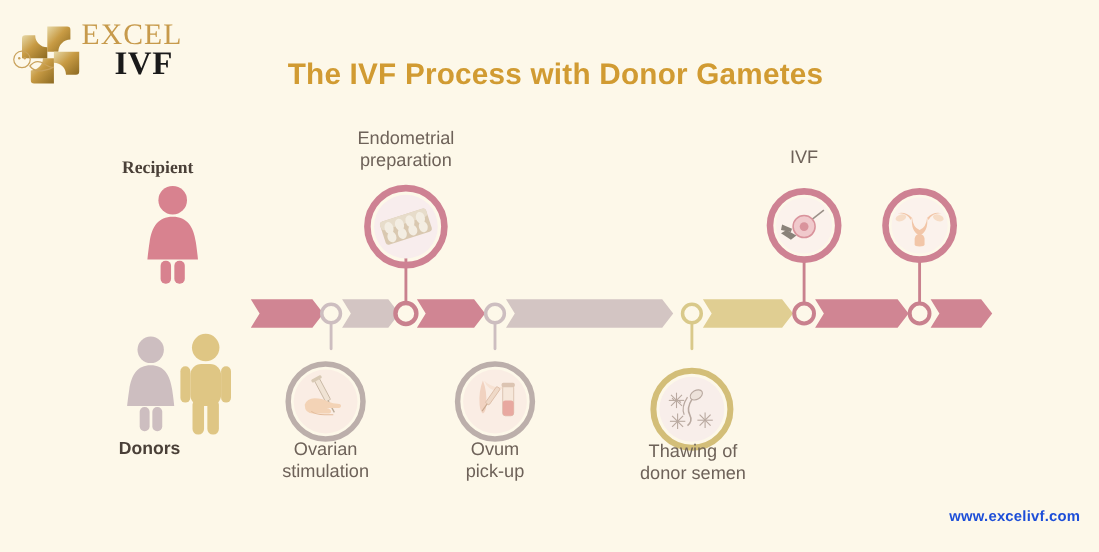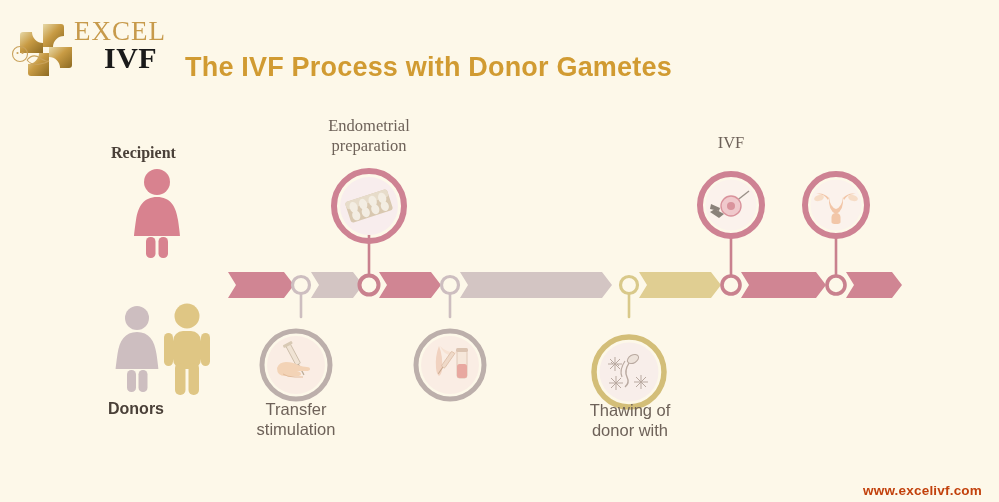--- a/index.html
+++ b/index.html
@@ -31,21 +31,21 @@
     font-family: "Liberation Serif", serif;
     font-size: 30px; font-weight: 700; letter-spacing: 0.5px;
     color: #1A1A1A;
     line-height: 1;
   }
   .logo-baby { position: absolute; left: -5px; top: 28px; width: 42px; height: 26px; }
 
   
   .title {
     position: absolute; left: 185px; top: 52px; width: 640px;
-    text-align: left;
+    text-align: center;
     font-size: 27px; font-weight: 700;
     color: #D19B32;
     letter-spacing: 0.2px;
   }
 
   
   .group-label {
     position: absolute;
     font-size: 16px; font-weight: 700;
     color: #4A4038;
@@ -63,27 +63,27 @@
   .node { position: absolute; }
 
   .node-caption {
     position: absolute;
     text-align: center;
     font-size: 16.5px;
     color: #6E6259;
     line-height: 1.22;
     white-space: pre-line;
   }
-  .caption-top { color: #6E6259; font-family: Liberation Serif, serif; }
+  .caption-top { color: #6E6259; }
 
   
   .footer {
-    position: absolute; right: 17px; bottom: 4px;
+    position: absolute; right: 17px; bottom: 25px;
     font-size: 13.5px; font-weight: 700;
-    color: #c2410c;
+    color: #1d4ed8;
     letter-spacing: 0.2px;
   }
   svg { display: block; overflow: visible; }
 </style>
 </head>
 <body>
 
 <div class="canvas">
 
   <div class="logo">
@@ -255,40 +255,42 @@
         <g transform="translate(37,33) rotate(-28)">
           <rect x="-2" y="-18" width="5" height="22" rx="1" fill="#F0E3D4" stroke="#C8B8A4" stroke-width="0.8"></rect>
           <rect x="-4.5" y="-20" width="10" height="3" rx="1" fill="#D8C9B4"></rect>
           <line x1="0.5" y1="4" x2="0.5" y2="16" stroke="#B9AA96" stroke-width="1.2"></line>
         </g>
         <path d="M18 40 q2 -6 9 -6 q7 0 12 3 q5 2 9 2 q3 0 3 2 q0 2 -4 2 l-9 0 q4 1 4 3 q0 2 -4 2 l-12 0 q-8 0 -8 -8 z" fill="#F3D3B6"></path>
         <path d="M24 46 q4 3 12 3 l8 0" fill="none" stroke="#E3BC9B" stroke-width="1"></path>
       </g>
     </svg>
   </div>
-  <div class="node-caption" style="left:226px; top:399px; width:140px;">Transfer
+  <div class="node-caption" style="left:226px; top:399px; width:140px;">Ovarian
 stimulation</div>
 
   <div class="node" style="left:413px; top:328px;">
     <svg width="74" height="74" viewBox="0 0 74 74">
       <circle cx="37" cy="37" r="34" fill="none" stroke="#BCAFAB" stroke-width="5"></circle>
       <circle cx="37" cy="37" r="29" fill="#FAEDE4"></circle>
       <g>
         <path d="M26 18 q-4 10 -3 22 q0.5 6 3 8 q3 -2 3 -8 q1 -12 -3 -22 z" fill="#F1D2C0"></path>
         <path d="M27 18 q6 6 13 6 q4 0 6 -2 q-3 5 -8 5 q-7 0 -11 -9 z" fill="#F7E2D3"></path>
         <g transform="translate(33,34) rotate(35)">
           <rect x="-1.6" y="-12" width="4" height="18" rx="1" fill="#EFD9C8" stroke="#D9B9A2" stroke-width="0.7"></rect>
           <line x1="0.4" y1="6" x2="0.4" y2="14" stroke="#C9A98F" stroke-width="1"></line>
         </g>
         <rect x="44" y="22" width="10" height="28" rx="2.5" fill="#F6E7DA" stroke="#DCC4B2" stroke-width="0.9"></rect>
         <rect x="44" y="36" width="10" height="14" rx="2.5" fill="#E8A8A0"></rect>
         <rect x="43" y="20" width="12" height="4" rx="1.5" fill="#DCC4B2"></rect>
       </g>
     </svg>
   </div>
+  <div class="node-caption" style="left:390px; top:399px; width:120px;">Ovum
+pick-up</div>
 
   <div class="node" style="left:591px; top:334px;">
     <svg width="76" height="76" viewBox="0 0 76 76">
       <circle cx="38" cy="38" r="35" fill="none" stroke="#D3BE78" stroke-width="5.5"></circle>
       <circle cx="38" cy="38" r="29.5" fill="#F8EEEA"></circle>
       <g stroke="#B9A9A0" stroke-width="1" fill="none">
         <g transform="translate(24,30)">
           <line x1="-7" y1="0" x2="7" y2="0"></line>
             <line x1="0" y1="-7" x2="0" y2="7"></line>
           <line x1="-5" y1="-5" x2="5" y2="5"></line>
@@ -308,17 +310,17 @@
           <line x1="-5" y1="-5" x2="5" y2="5"></line>
             <line x1="-5" y1="5" x2="5" y2="-5"></line>
         </g>
         <ellipse cx="42" cy="25" rx="6" ry="4" transform="rotate(-30 42 25)" fill="#EDE2DA" stroke="#B9A9A0"></ellipse>
         <path d="M38 29 q-5 8 -2 14 q3 6 -2 10" stroke-width="1.4"></path>
         <path d="M34 27 q-6 9 -3 16" stroke-width="1.1"></path>
       </g>
     </svg>
   </div>
   <div class="node-caption" style="left:554px; top:400px; width:152px;">Thawing of
-donor with</div>
+donor semen</div>
 
   <div class="footer">www.excelivf.com</div>
 
 </div>
 
 </body></html>

